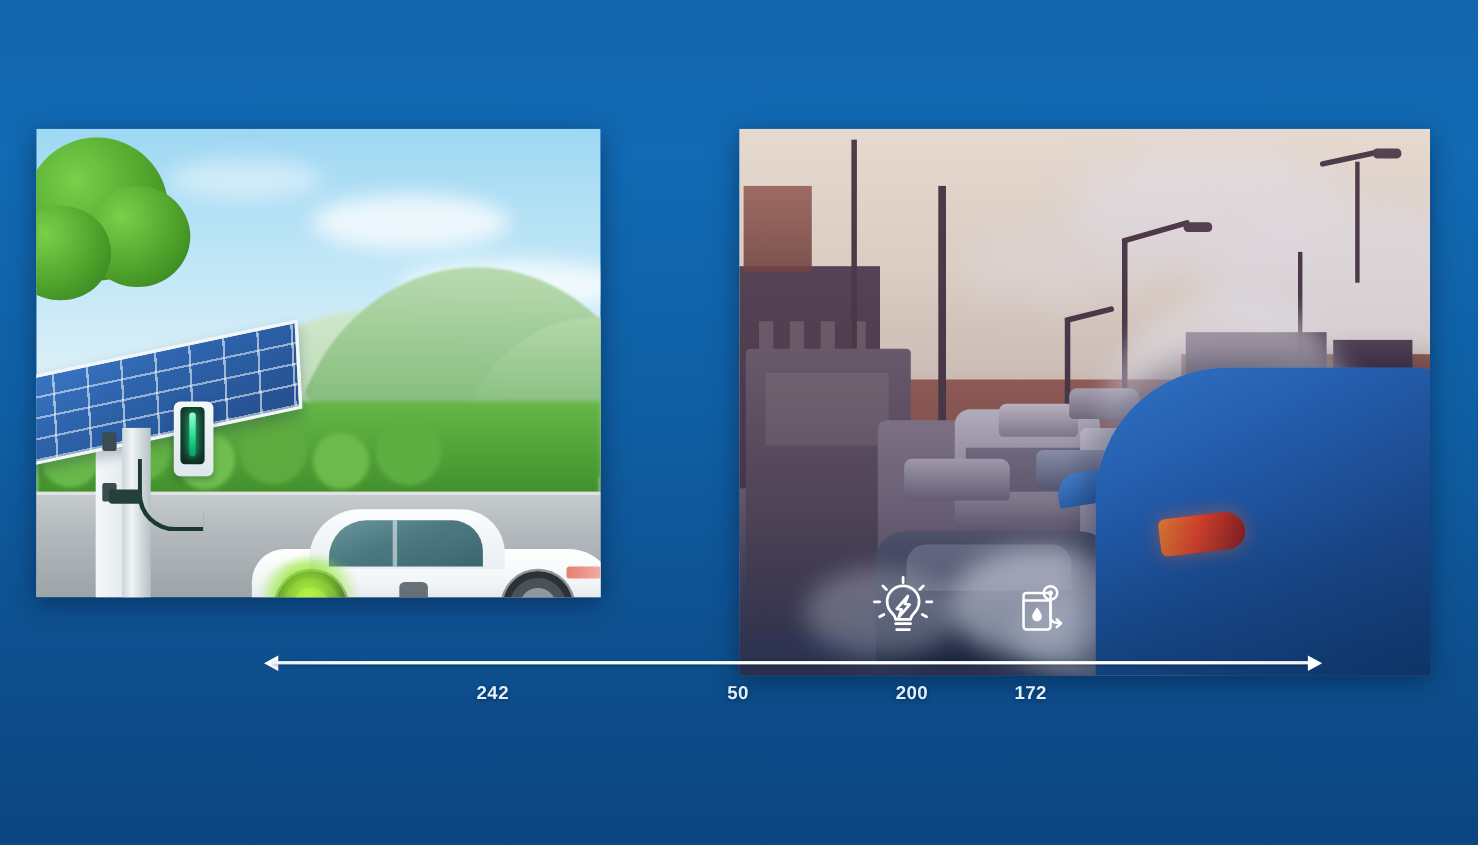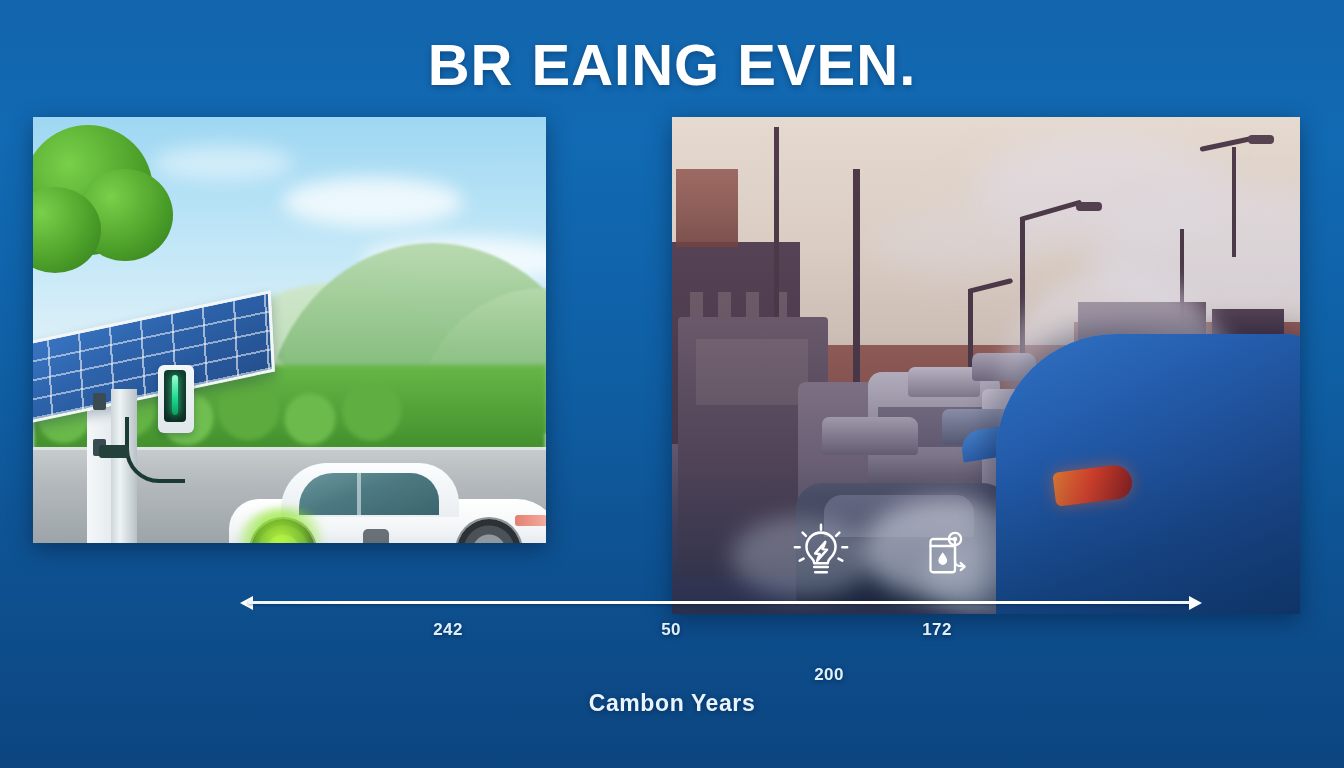--- a/index.html
+++ b/index.html
@@ -284,23 +284,20 @@
     color:#e8f5ff;font-size:23px;font-weight:bold;
     letter-spacing:.6px;
     text-shadow:0 1px 5px rgba(0,20,50,.5);
   }
 </style>
 </head>
 <body>
 
 <div id="stage">
 
-  <div class="title">
-    <span>BR</span><span class="gap"></span><span>EAING EVEN.</span>
-  </div>
 
   <div class="panel" id="panel-left" title="Solar panel charging station with white electric car, green hills and trees">
     <div class="l-sky"></div>
 
     <div class="l-cloud" style="left:250px;top:60px;width:180px;height:50px;"></div>
     <div class="l-cloud" style="left:330px;top:120px;width:210px;height:46px;"></div>
     <div class="l-cloud" style="left:120px;top:28px;width:140px;height:36px;opacity:.6;"></div>
 
     <div class="l-mtn2" style="left:150px;width:300px;height:150px;"></div>
     <div class="l-mtn" style="left:230px;width:340px;height:190px;"></div>
@@ -432,18 +429,17 @@
   </div>
 
   <div id="axis">
     <div class="arrow-l"></div>
     <div class="axis-line"></div>
     <div class="arrow-r"></div>
   </div>
 
   <div class="tick-label" style="left:448px;">242</div>
   <div class="tick-label" style="left:671px;">50</div>
-  <div class="tick-label" style="left:829px;margin-top:45px;">200</div>
+  <div class="tick-label" style="left:829px;">200</div>
   <div class="tick-label" style="left:937px;text-align:center;">172</div>
 
-  <div class="caption">Cambon Years</div>
 
 </div>
 
 </body></html>

